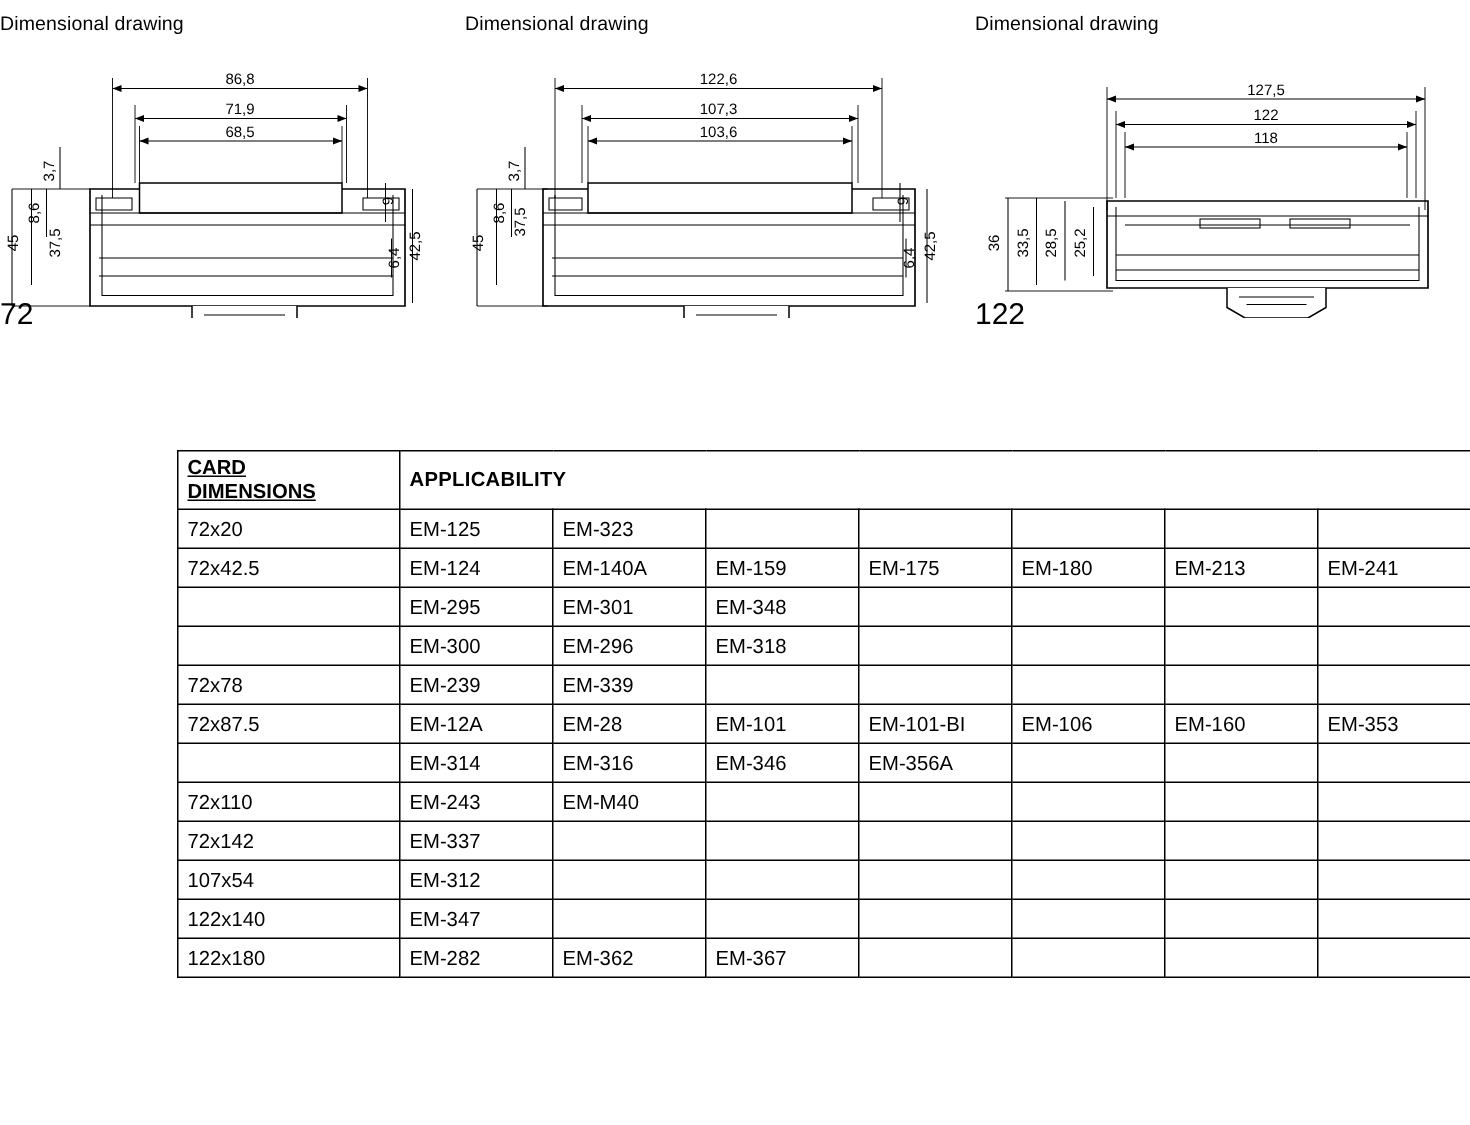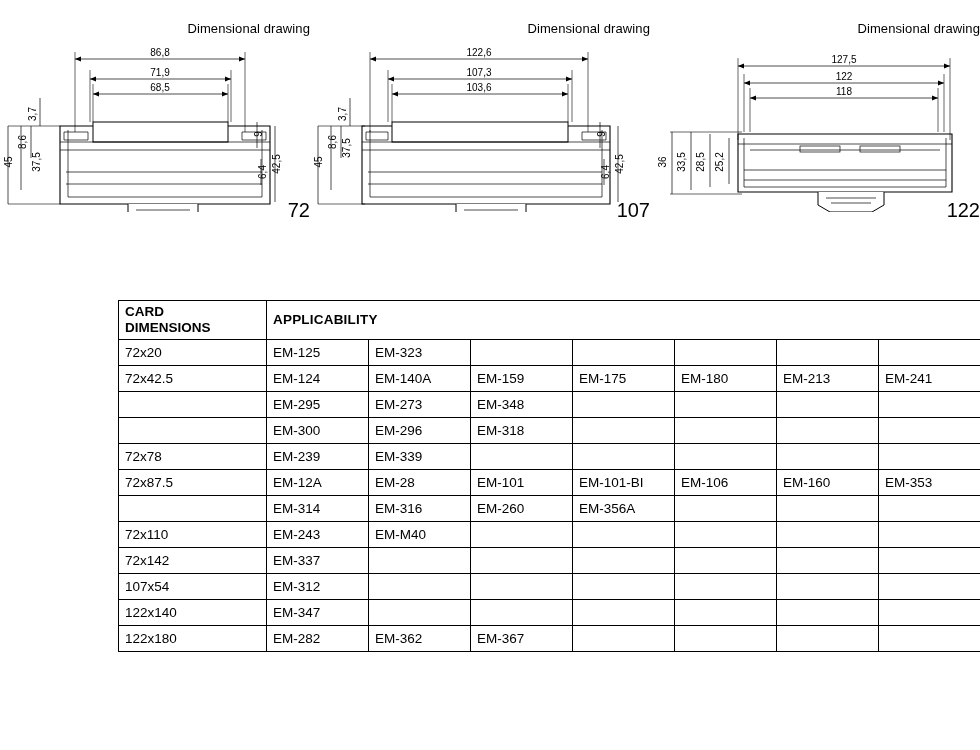--- a/index.html
+++ b/index.html
@@ -25,28 +25,28 @@
   .drawing {
     position: absolute;
     top: 0;
     height: 250px;
   }
   .dw-1 { left: 0px;   width: 310px; }
   .dw-2 { left: 310px; width: 340px; }
   .dw-3 { left: 650px; width: 330px; }
 
   .dw-title {
-    text-align: right;
+    text-align: left;
     font-size: 13px;
     color: #000;
-    margin-top: 21px;
+    margin-top: 8px;
     letter-spacing: 0.1px;
   }
   .dw-caption {
-    text-align: right;
+    text-align: left;
     font-size: 20px;
     color: #000;
     position: absolute;
     bottom: 28px;
     left: 0;
     right: 0;
   }
   .dw-svg {
     position: absolute;
     top: 22px;
@@ -77,20 +77,21 @@
     background: #fff;
     overflow: hidden;
     white-space: nowrap;
   }
   table.applic th {
     font-weight: bold;
   }
   .hdr-card {
     font-weight: bold;
     line-height: 1.15;
+    text-decoration: underline;
   }
   .hdr-appl {
     text-align: center;
     font-weight: bold;
     letter-spacing: 0.2px;
   }
   .col-dim  { width: 148px; }
   .col-app  { width: 102px; }
 
   
@@ -236,21 +237,20 @@
         <path class="thin" d="M52,128 L300,128"></path>
         <path class="thin" d="M56,110 L56,118 L78,118 L78,110 Z"></path>
         <path class="thin" d="M272,110 L272,118 L296,118 L296,110 Z"></path>
         <path class="thin" d="M58,150 L292,150"></path>
         <path class="thin" d="M58,162 L292,162"></path>
         <path class="fillwhite" d="M146,182 L146,195 L158,202 L204,202 L216,195 L216,182"></path>
         <path class="thin" d="M154,188 L208,188"></path>
         <path class="thin" d="M159,193 L203,193"></path>
       </g>
     </svg>
-    <div class="dw-caption">107</div>
   </div>
 
   <div class="drawing dw-3">
     <div class="dw-title">Dimensional drawing</div>
     <svg class="dw-svg" width="330" height="190" viewBox="0 0 330 190">
       <g>
 
         <line class="ext-line" x1="88" y1="36" x2="88" y2="118"></line>
         <line class="ext-line" x1="300" y1="36" x2="300" y2="118"></line>
         <line class="dim-line" x1="88" y1="44" x2="300" y2="44"></line>
@@ -346,21 +346,21 @@
         <td>EM-159</td>
         <td>EM-175</td>
         <td>EM-180</td>
         <td>EM-213</td>
         <td>EM-241</td>
       </tr>
 
       <tr>
         <td></td>
         <td>EM-295</td>
-        <td>EM-273</td>
+        <td>EM-301</td>
         <td>EM-348</td>
         <td></td>
         <td></td>
         <td></td>
         <td></td>
       </tr>
 
 
       <tr>
         <td></td>
@@ -392,21 +392,21 @@
         <td>EM-101-BI</td>
         <td>EM-106</td>
         <td>EM-160</td>
         <td>EM-353</td>
       </tr>
 
       <tr>
         <td></td>
         <td>EM-314</td>
         <td>EM-316</td>
-        <td>EM-260</td>
+        <td>EM-346</td>
         <td>EM-356A</td>
         <td></td>
         <td></td>
         <td></td>
       </tr>
 
       <tr>
         <td>72x110</td>
         <td>EM-243</td>
         <td>EM-M40</td>

